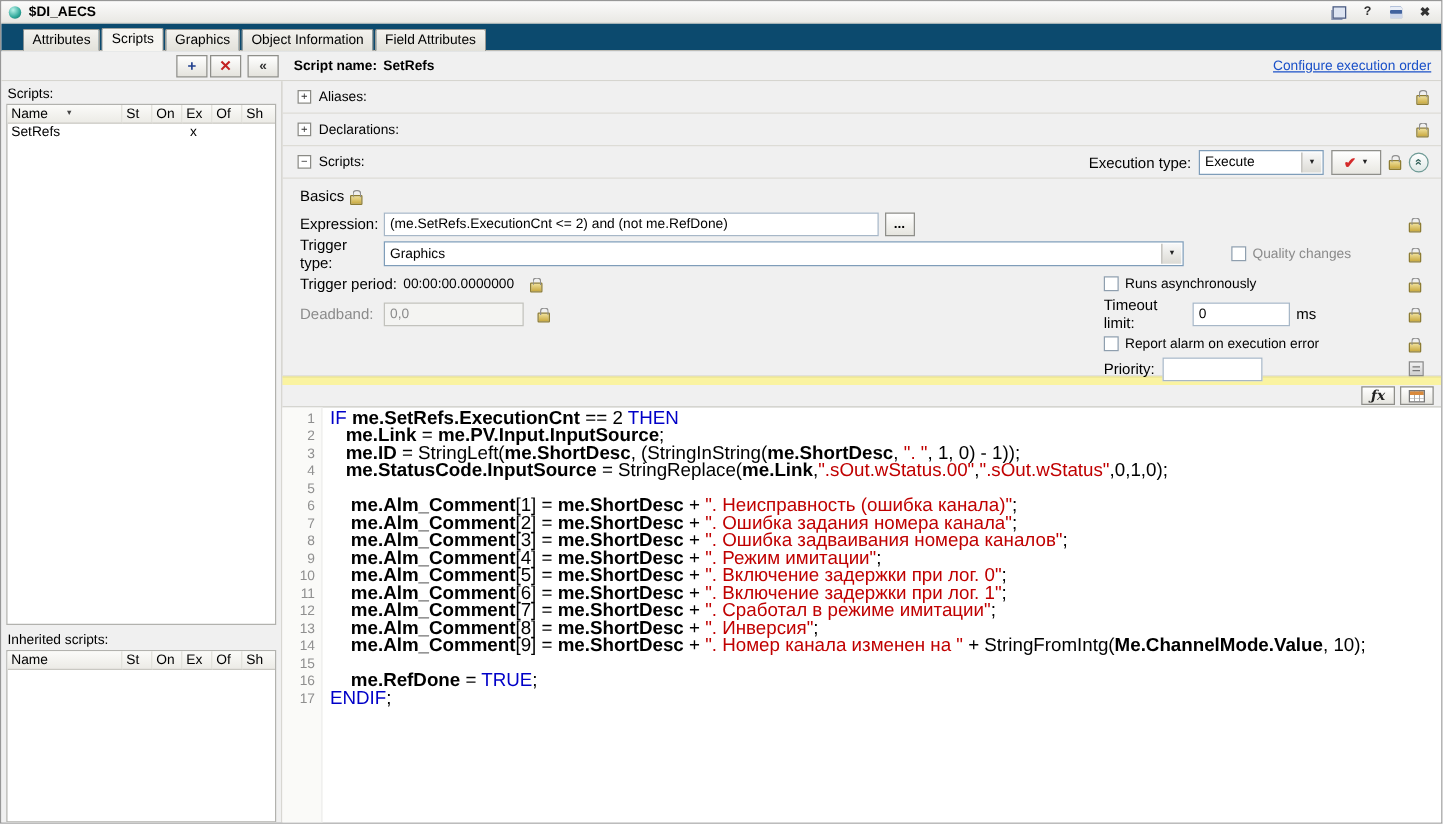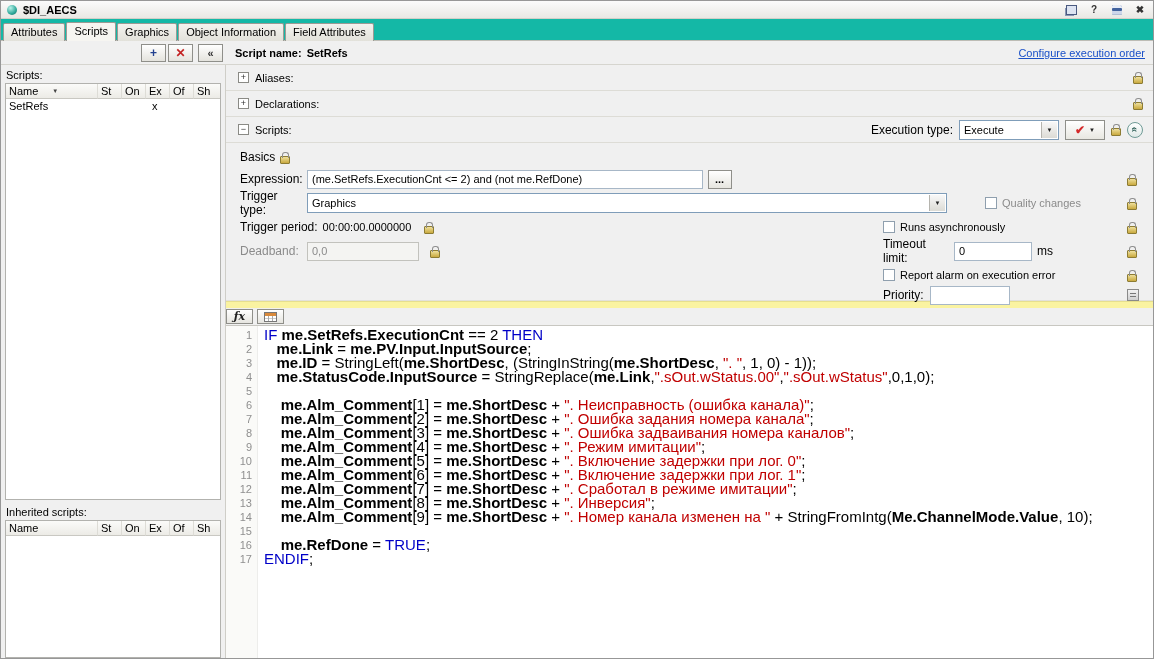--- a/index.html
+++ b/index.html
@@ -12,21 +12,21 @@
   .orb { width:10px; height:10px; border-radius:50%; background:radial-gradient(circle at 35% 30%, #b9f2e9, #2fa89a 60%, #14645c); margin-right:6px; flex:none; }
   .win-title { font-weight:bold; font-size:11px; }
   .titlebar-icons { margin-left:auto; display:flex; align-items:center; gap:9px; }
   .titlebar-icon { width:14px; height:13px; display:flex; align-items:center; justify-content:center; font-size:10px; color:#333; cursor:default; }
   .undock-icon::before { content:''; width:9px; height:8px; border:1px solid #4a5a80; background:#dde4f2; box-shadow:-2px 2px 0 -1px #8a96b4; }
   .save-icon::before { content:''; width:10px; height:10px; background:#41629e; clip-path:polygon(0 0,80% 0,100% 20%,100% 100%,0 100%); box-shadow:inset 0 -4px 0 0 #cdd6ea, inset 0 3px 0 0 #e8edf6; border-radius:1px; }
   .help-icon { font-weight:bold; }
   .close-icon { font-weight:bold; }
 
   
-  .tabstrip { height:22px; display:flex; align-items:flex-end; padding:3px 0 0 2px; background:#14b8a6; border-bottom:1px solid #bdbcb5; flex:none; }
+  .tabstrip { height:22px; display:flex; align-items:flex-end; padding:3px 0 0 17px; background:#0c4a6e; border-bottom:1px solid #bdbcb5; flex:none; }
   .tab { padding:2px 7px 3px; margin-right:1px; border:1px solid #9a9a94; border-bottom:none; border-radius:2px 2px 0 0; background:linear-gradient(#f4f3ef,#e2e1da); font-size:11px; position:relative; top:1px; cursor:default; }
   .tab.active { background:#f6f5f1; padding-bottom:4px; top:1px; z-index:2; }
 
   
   .toolbar { height:24px; display:flex; align-items:center; flex:none; background:#f0f0f0; border-bottom:1px solid #d6d5cf; }
   .tb-spacer { width:224px; flex:none; display:flex; justify-content:flex-end; align-items:center; gap:2px; padding-right:2px; }
   .tb-btn { width:25px; height:18px; border:1px solid #8f8f8a; background:linear-gradient(#ffffff,#e4e3dd); display:flex; align-items:center; justify-content:center; font-weight:bold; font-size:12px; cursor:default; }
   .tb-add { color:#22418f; }
   .tb-del { color:#c32222; }
   .tb-collapse { font-size:11px; color:#333; margin-left:3px; }
@@ -88,21 +88,21 @@
   .browse-btn { width:24px; height:19px; border:1px solid #8f8f8a; background:linear-gradient(#ffffff,#e6e5df); display:flex; align-items:center; justify-content:center; font-weight:bold; cursor:default; }
   .cb { width:12px; height:12px; flex:none; border:1px solid #8f9fae; background:#fff; cursor:default; }
   .cb-label { font-size:11px; }
   .cb-label.dis { color:#8b8b8b; }
   .flat-value { font-size:11px; }
   .prio-icon { width:12px; height:12px; border:1px solid #8a8a8a; background:linear-gradient(#f2f2f2,#cfcfcf); position:relative; }
   .prio-icon::before { content:''; position:absolute; left:2px; right:2px; top:3px; height:1px; background:#777; box-shadow:0 3px 0 #777; }
 
   
   .hl-strip { height:7px; flex:none; background:#faf3a1; border-top:1px solid #e6df8e; }
-  .edit-btn-row { height:17px; flex:none; display:flex; align-items:center; gap:4px; padding-right:6px; background:#f0f0f0; }
+  .edit-btn-row { height:17px; flex:none; display:flex; justify-content:flex-end; align-items:center; gap:4px; padding-right:6px; background:#f0f0f0; }
   .mini-btn { width:27px; height:15px; border:1px solid #8f8f8a; background:linear-gradient(#ffffff,#e6e5df); display:flex; align-items:center; justify-content:center; cursor:default; }
   .fx-glyph { font-family:"DejaVu Serif", serif; font-style:italic; font-weight:bold; font-size:11px; color:#222; }
   .attr-grid-icon { width:13px; height:10px; border:1px solid #777; background:
       linear-gradient(#d98a3c,#d98a3c) 0 0/100% 3px no-repeat,
       repeating-linear-gradient(90deg, transparent 0 3px, #aaa 3px 4px),
       repeating-linear-gradient(0deg, transparent 0 2px, #ccc 2px 3px),
       #fff; }
 
   
   .editor { flex:1; display:flex; min-height:0; background:#fff; border-top:1px solid #c8c7c1; }

